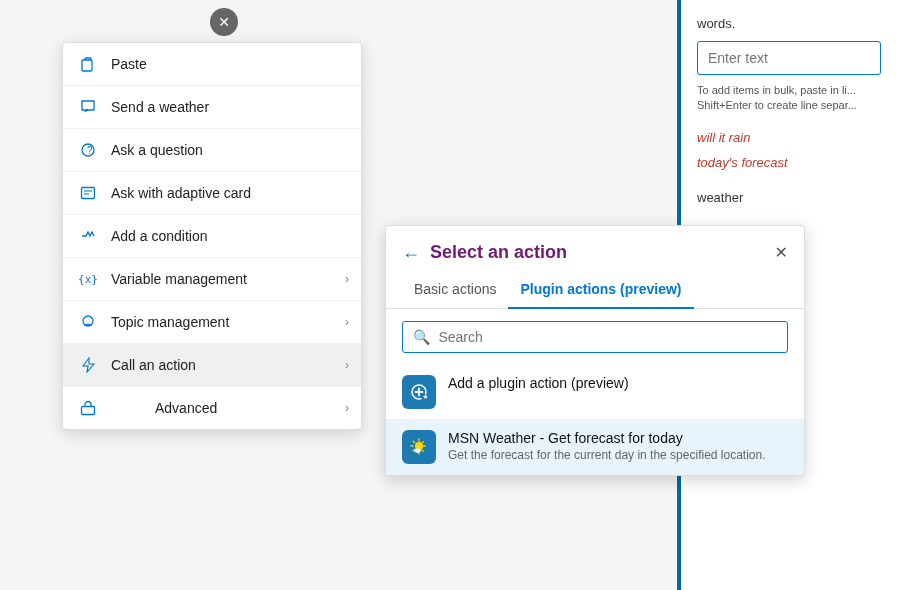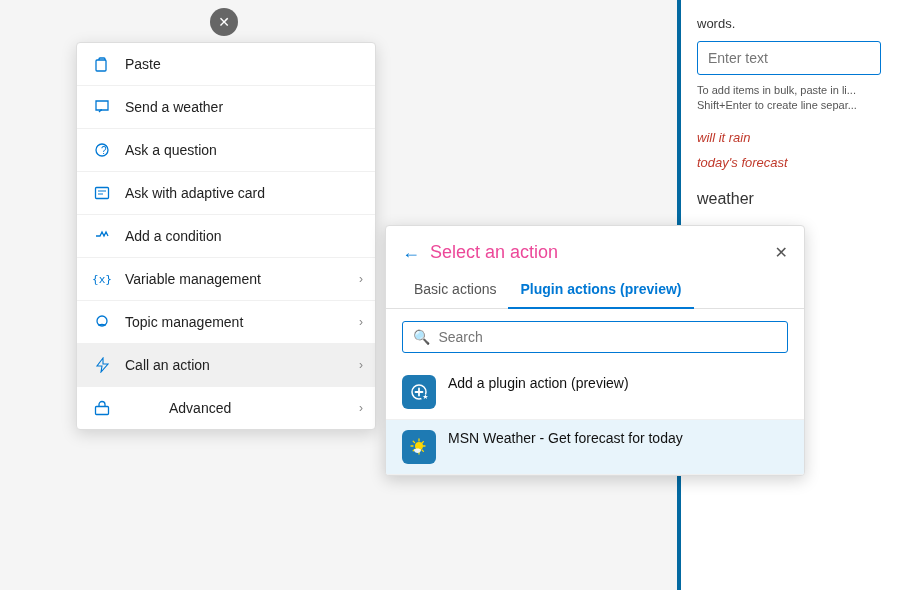--- a/index.html
+++ b/index.html
@@ -55,21 +55,21 @@
     }
 
     .bg-panel .tag2 {
       color: #c0392b;
       font-size: 13px;
       margin-top: 10px;
       font-style: italic;
     }
 
     .bg-panel .weather-label {
-      font-size: 16px;
+      font-size: 13px;
       color: #333;
       margin-top: 20px;
     }
 
     
     .close-btn {
       position: absolute;
       top: 8px;
       left: 210px;
       width: 28px;
@@ -83,21 +83,21 @@
       justify-content: center;
       color: #fff;
       font-size: 14px;
       z-index: 100;
     }
 
     
     .context-menu {
       position: absolute;
       top: 42px;
-      left: 76px;
+      left: 62px;
       width: 300px;
       background: #fff;
       border: 1px solid #ddd;
       border-radius: 4px;
       box-shadow: 0 4px 16px rgba(0,0,0,0.15);
       z-index: 50;
       overflow: hidden;
     }
 
     .menu-item {
@@ -165,22 +165,22 @@
       border: none;
       cursor: pointer;
       font-size: 18px;
       color: #0078d4;
       margin-right: 10px;
       padding: 0;
     }
 
     .action-panel-title {
       font-size: 18px;
-      font-weight: 400;
-      color: #ec4899;
+      font-weight: 700;
+      color: #701a75;
       flex: 1;
     }
 
     .action-panel-close {
       background: none;
       border: none;
       cursor: pointer;
       font-size: 16px;
       color: #555;
       padding: 0;
@@ -438,16 +438,17 @@
     <div class="action-item" style="background:#e8f4fb;">
       <div class="action-icon weather">
         <svg width="20" height="20" viewBox="0 0 20 20" fill="none">
           <circle cx="10" cy="9" r="4" fill="#FFD700"></circle>
           <path d="M10 2v2M10 15v2M2 9h2M14 9h2M4.2 4.2l1.4 1.4M13 13l1.4 1.4M4.2 13.8l1.4-1.4M13 6l1.4-1.4" stroke="#FFD700" stroke-width="1.3" stroke-linecap="round"></path>
           <path d="M5 13c0-2 7-2 7 0s-2 3-3.5 3S5 15 5 13z" fill="white" opacity="0.9"></path>
         </svg>
       </div>
       <div class="action-text">
         <div class="action-name">MSN Weather - Get forecast for today</div>
+        <div class="action-desc">Get the forecast for the current day in the specified location.</div>
       </div>
     </div>
   </div>
 </div>
 
 </body></html>

